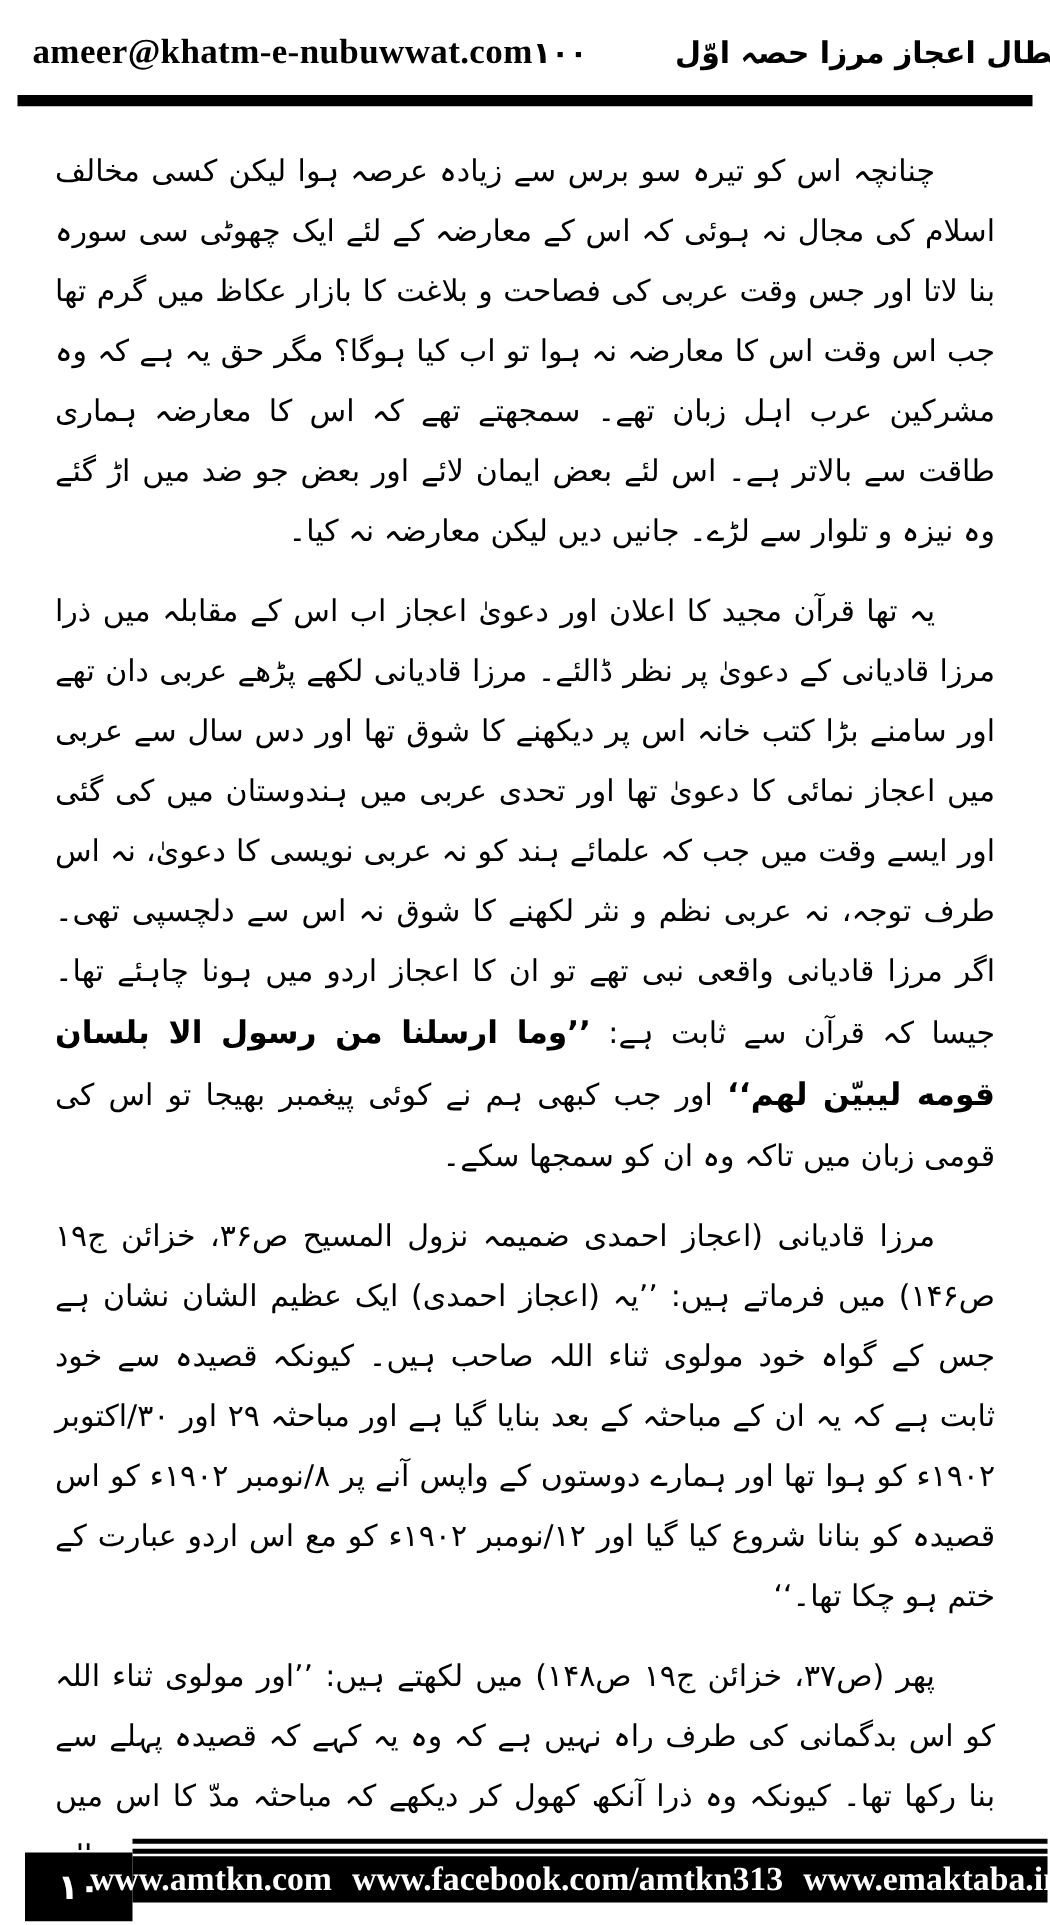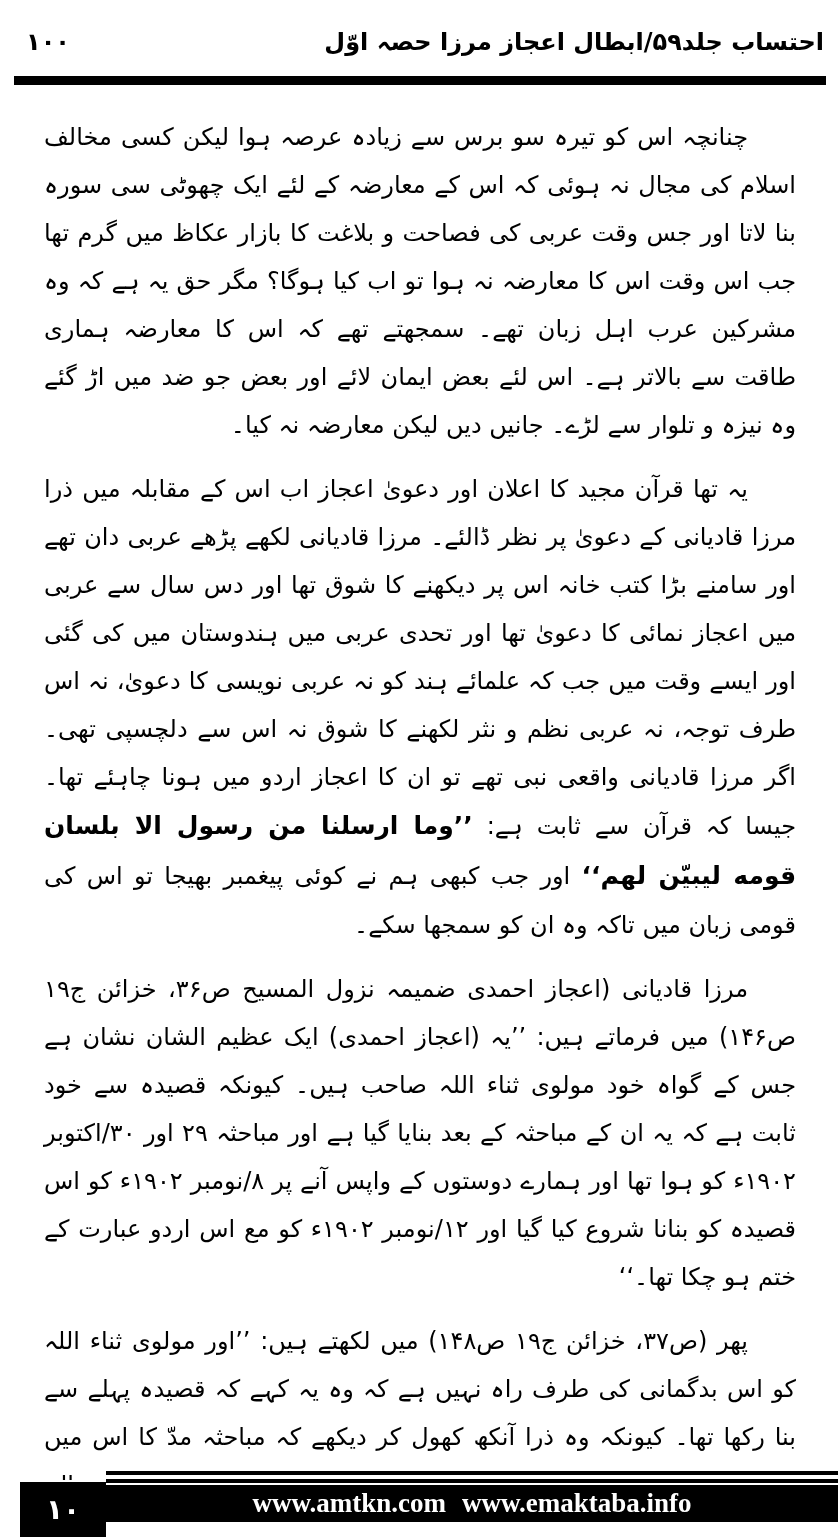--- a/index.html
+++ b/index.html
@@ -116,37 +116,39 @@
     font-size: 27px;
     white-space: nowrap;
   }
 </style>
 </head>
 <body>
 
 <div class="page">
 
   <div class="hdr">
+    <div class="hdr-email">ameer@khatm-e-nubuwwat.com</div>
     <div class="hdr-pageno">۱۰۰</div>
     <div class="hdr-title">احتساب جلد۵۹/ابطال اعجاز مرزا حصہ اوّل</div>
   </div>
 
   <div class="hdr-rule"></div>
 
   <div class="body-text">
       <p class="indent"><span>چنانچہ اس کو تیرہ سو برس سے زیادہ عرصہ ہوا لیکن کسی مخالف اسلام کی مجال نہ ہوئی کہ اس کے معارضہ کے لئے ایک چھوٹی سی سورہ بنا لاتا اور جس وقت عربی کی فصاحت و بلاغت کا بازار عکاظ میں گرم تھا جب اس وقت اس کا معارضہ نہ ہوا تو اب کیا ہوگا؟ مگر حق یہ ہے کہ وہ مشرکین عرب اہل زبان تھے۔ سمجھتے تھے کہ اس کا معارضہ ہماری طاقت سے بالاتر ہے۔ اس لئے بعض ایمان لائے اور بعض جو ضد میں اڑ گئے وہ نیزہ و تلوار سے لڑے۔ جانیں دیں لیکن معارضہ نہ کیا۔</span></p>
       <p class="indent"><span>یہ تھا قرآن مجید کا اعلان اور دعویٰ اعجاز اب اس کے مقابلہ میں ذرا مرزا قادیانی کے دعویٰ پر نظر ڈالئے۔ مرزا قادیانی لکھے پڑھے عربی دان تھے اور سامنے بڑا کتب خانہ اس پر دیکھنے کا شوق تھا اور دس سال سے عربی میں اعجاز نمائی کا دعویٰ تھا اور تحدی عربی میں ہندوستان میں کی گئی اور ایسے وقت میں جب کہ علمائے ہند کو نہ عربی نویسی کا دعویٰ، نہ اس طرف توجہ، نہ عربی نظم و نثر لکھنے کا شوق نہ اس سے دلچسپی تھی۔ اگر مرزا قادیانی واقعی نبی تھے تو ان کا اعجاز اردو میں ہونا چاہئے تھا۔ جیسا کہ قرآن سے ثابت ہے: </span><span class="quran">’’وما ارسلنا من رسول الا بلسان قومه لیبیّن لهم‘‘</span><span> اور جب کبھی ہم نے کوئی پیغمبر بھیجا تو اس کی قومی زبان میں تاکہ وہ ان کو سمجھا سکے۔</span></p>
       <p class="indent"><span>مرزا قادیانی (اعجاز احمدی ضمیمہ نزول المسیح ص۳۶، خزائن ج۱۹ ص۱۴۶) میں فرماتے ہیں: ’’یہ (اعجاز احمدی) ایک عظیم الشان نشان ہے جس کے گواہ خود مولوی ثناء اللہ صاحب ہیں۔ کیونکہ قصیدہ سے خود ثابت ہے کہ یہ ان کے مباحثہ کے بعد بنایا گیا ہے اور مباحثہ ۲۹ اور ۳۰/اکتوبر ۱۹۰۲ء کو ہوا تھا اور ہمارے دوستوں کے واپس آنے پر ۸/نومبر ۱۹۰۲ء کو اس قصیدہ کو بنانا شروع کیا گیا اور ۱۲/نومبر ۱۹۰۲ء کو مع اس اردو عبارت کے ختم ہو چکا تھا۔‘‘</span></p>
       <p class="indent"><span>پھر (ص۳۷، خزائن ج۱۹ ص۱۴۸) میں لکھتے ہیں: ’’اور مولوی ثناء اللہ کو اس بدگمانی کی طرف راہ نہیں ہے کہ وہ یہ کہے کہ قصیدہ پہلے سے بنا رکھا تھا۔ کیونکہ وہ ذرا آنکھ کھول کر دیکھے کہ مباحثہ مدّ کا اس میں ذکر ہے۔ پس اگر میں نے پہلے بنایا تھا تو انہیں ماننا چاہئے کہ میں عالم الغیب ہوں‘‘۔ (کیا خوب مرزا قادیانی کی شان میں کسی نے کہا ہے: ’’گاہ موسیٰ، گاہ عیسیٰ، گاہ فخر انبیاء......گاہ ابن اللہ گاہے خود خدا خواہد شدن‘‘)</span></p>
     </div>
 
   <div class="ftr">
     <div class="ftr-no">۱۰</div>
     <div class="ftr-right">
       <div class="ftr-lines"></div>
       <div class="ftr-bar">
         <span>www.amtkn.com</span>
+        <span>www.facebook.com/amtkn313</span>
         <span>www.emaktaba.info</span>
       </div>
     </div>
   </div>
 
 </div>
 
 </body></html>

